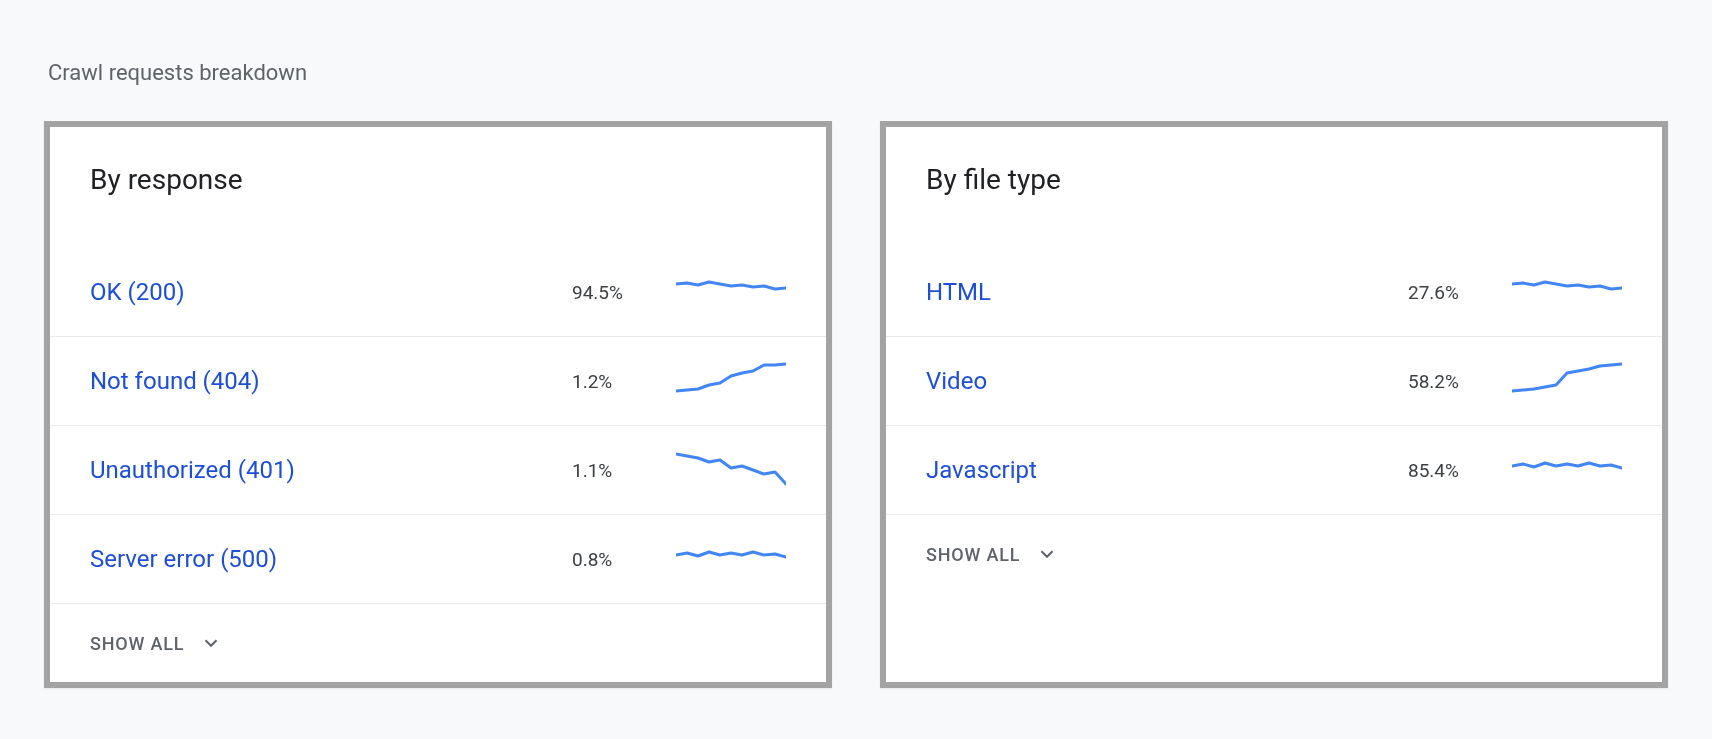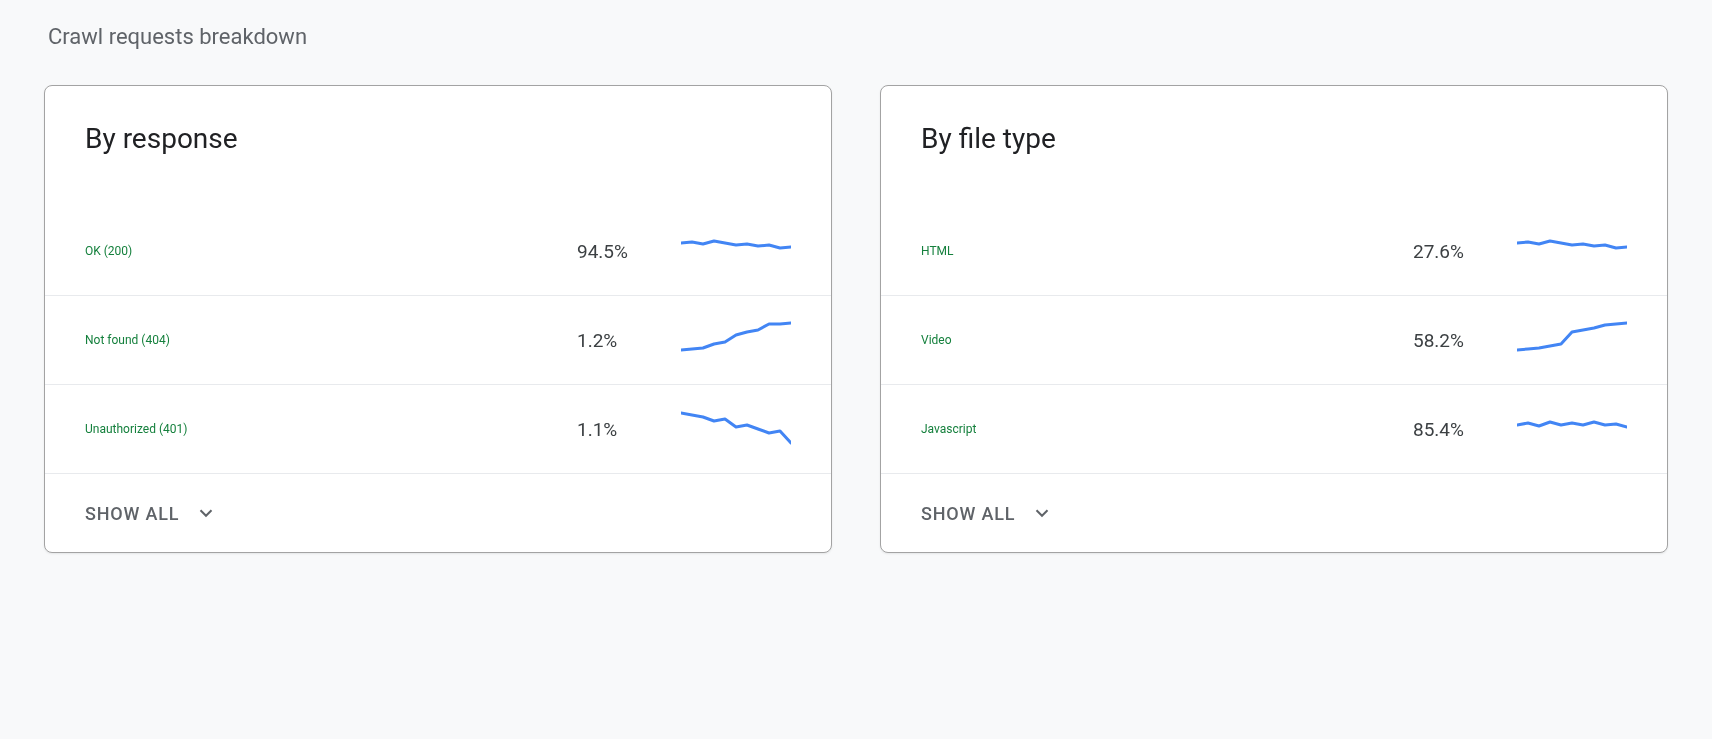--- a/index.html
+++ b/index.html
@@ -8,29 +8,30 @@
       background: #f8f9fa;
       padding: 24px 44px;
       width: 1712px;
     }
     .page-title {
       color: #5f6368;
       font-size: 22px;
       font-weight: 400;
       margin-bottom: 36px;
       margin-left: 4px;
+      margin-top: 36px;
     }
     .cards {
       display: flex;
       gap: 48px;
     }
     .card {
       background: #fff;
-      border: 1px solid #a3a3a3;
-      border-radius: 8px;
+      border: 6px solid #a3a3a3;
+      border-radius: 0;
       flex: 1;
       box-shadow: 0 1px 2px rgba(60,64,67,0.1);
       overflow: hidden;
     }
     .card-title {
       font-size: 28px;
       font-weight: 400;
       color: #202124;
       padding: 36px 40px 52px 40px;
     }
@@ -39,22 +40,22 @@
       align-items: center;
       padding: 24px 40px;
       border-top: 1px solid #e8eaed;
       gap: 24px;
       cursor: pointer;
     }
     .row.first { border-top: none; }
     .row.hover { background: #f1f3f4; }
     .row-label {
       flex: 1;
-      font-size: 12px;
-      color: #15803d;
+      font-size: 24px;
+      color: #1d4ed8;
     }
     .row-value {
       font-size: 19px;
       color: #3c4043;
       text-align: left;
       min-width: 80px;
     }
     .spark {
       width: 110px;
       height: 40px;
@@ -124,20 +125,27 @@
     </div>
 
     <div class="row">
       <div class="row-label">Unauthorized (401)</div>
       <div class="row-value">1.1%</div>
       <svg class="spark" viewBox="0 0 110 40">
           <path d="M0.0 4.0 L11.0 6.0 L22.0 8.0 L33.0 12.0 L44.0 10.0 L55.0 18.0 L66.0 16.0 L77.0 20.0 L88.0 24.0 L99.0 22.0 L110.0 34.0"></path>
         </svg>
     </div>
 
+    <div class="row">
+      <div class="row-label">Server error (500)</div>
+      <div class="row-value">0.8%</div>
+      <svg class="spark" viewBox="0 0 110 40">
+          <path d="M0.0 16.0 L11.0 14.0 L22.0 17.0 L33.0 13.0 L44.0 16.0 L55.0 14.0 L66.0 16.0 L77.0 13.0 L88.0 16.0 L99.0 15.0 L110.0 18.0"></path>
+        </svg>
+    </div>
 
     <div class="show-all">
       <span class="show-all-text">SHOW ALL</span>
       <span class="chevron">
         <svg viewBox="0 0 24 24" width="22" height="22">
             <path d="M6 9l6 6 6-6"></path>
           </svg>
       </span>
     </div>
   </div>

